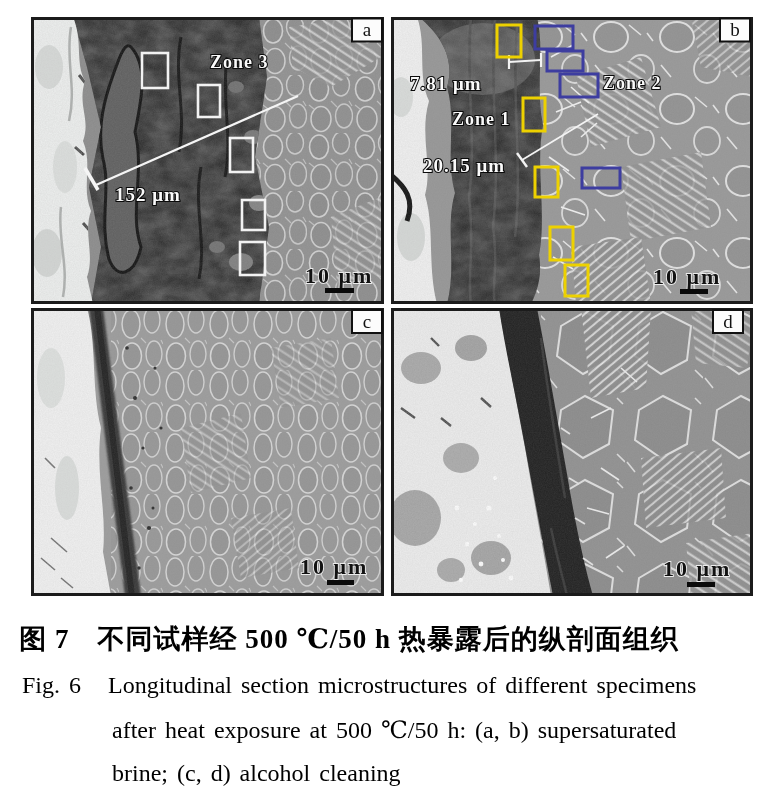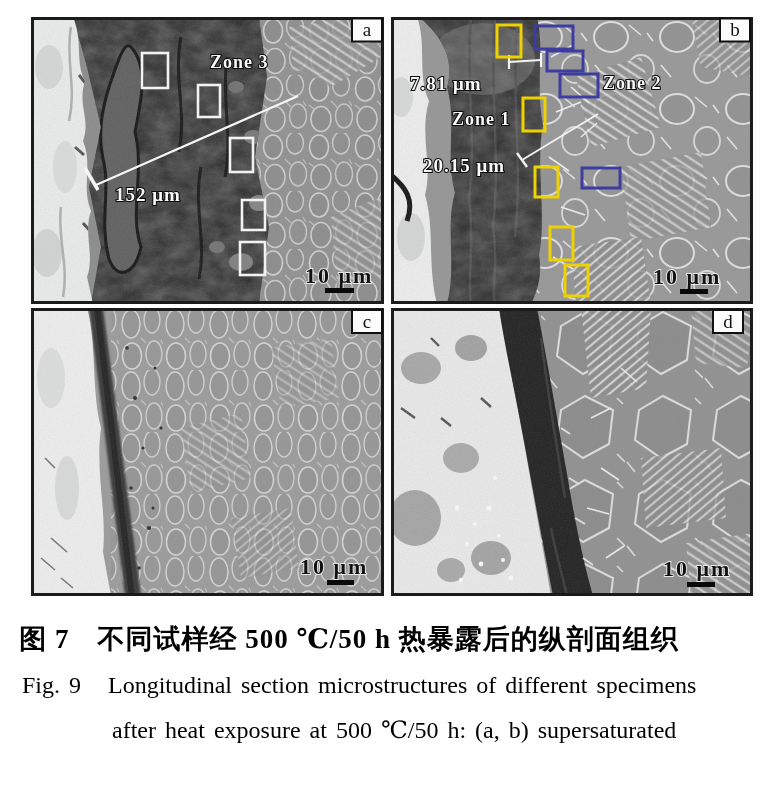--- a/index.html
+++ b/index.html
@@ -302,15 +302,16 @@
       <rect x="296" y="274" width="28" height="5" fill="#0a0a0a"></rect>
     </g>
     <rect x="1.5" y="1.5" width="359" height="285" fill="none" stroke="#1b1b1b" stroke-width="3"></rect>
     <g>
       <rect x="322" y="2" width="30" height="23" fill="#fcfcfc" stroke="#111" stroke-width="2"></rect>
       <text class="panel-letter" x="337" y="20" text-anchor="middle">d</text>
     </g>
   </svg>
 
   <div class="cap-zh">图 7　不同试样经 500 ℃/50 h 热暴露后的纵剖面组织</div>
-  <div class="cap-en cap-en1">Fig. 9   Longitudinal section microstructures of different specimens</div>
+  <div class="cap-en cap-en1">Fig. 6   Longitudinal section microstructures of different specimens</div>
   <div class="cap-en cap-en2">after heat exposure at 500 ℃/50 h: (a, b) supersaturated</div>
+  <div class="cap-en cap-en3">brine; (c, d) alcohol cleaning</div>
 </div>
 
 </body></html>

